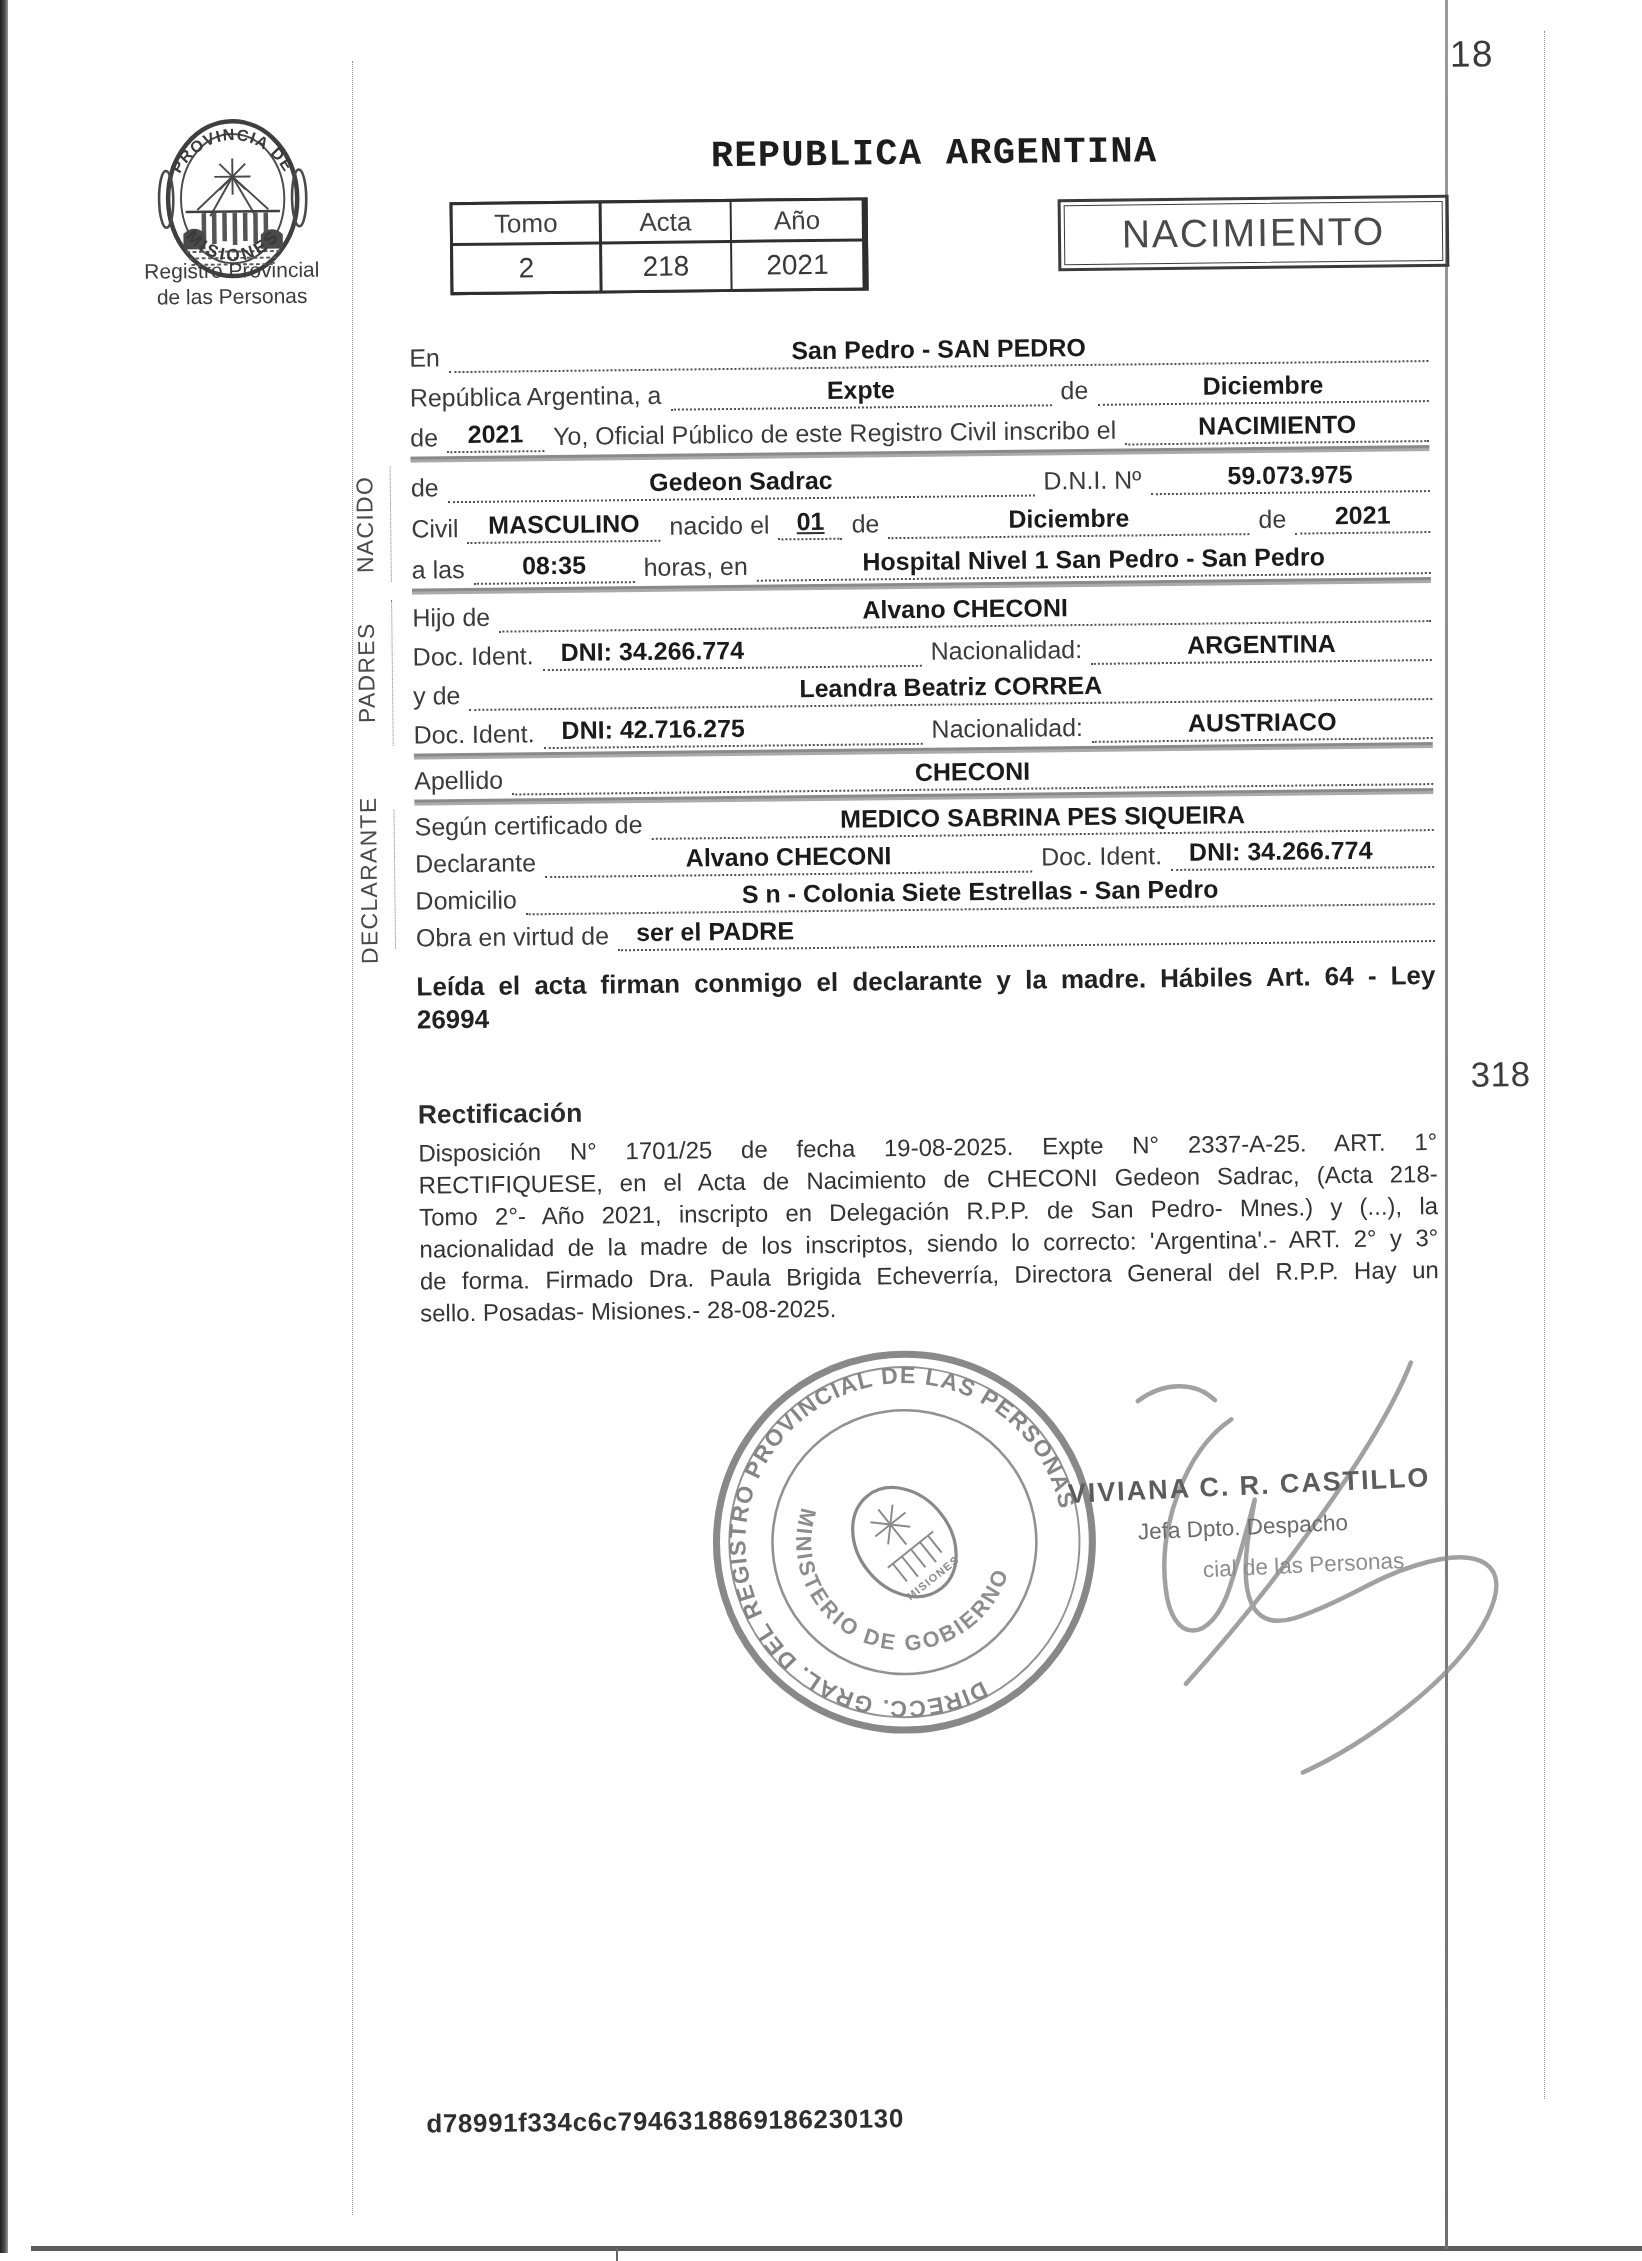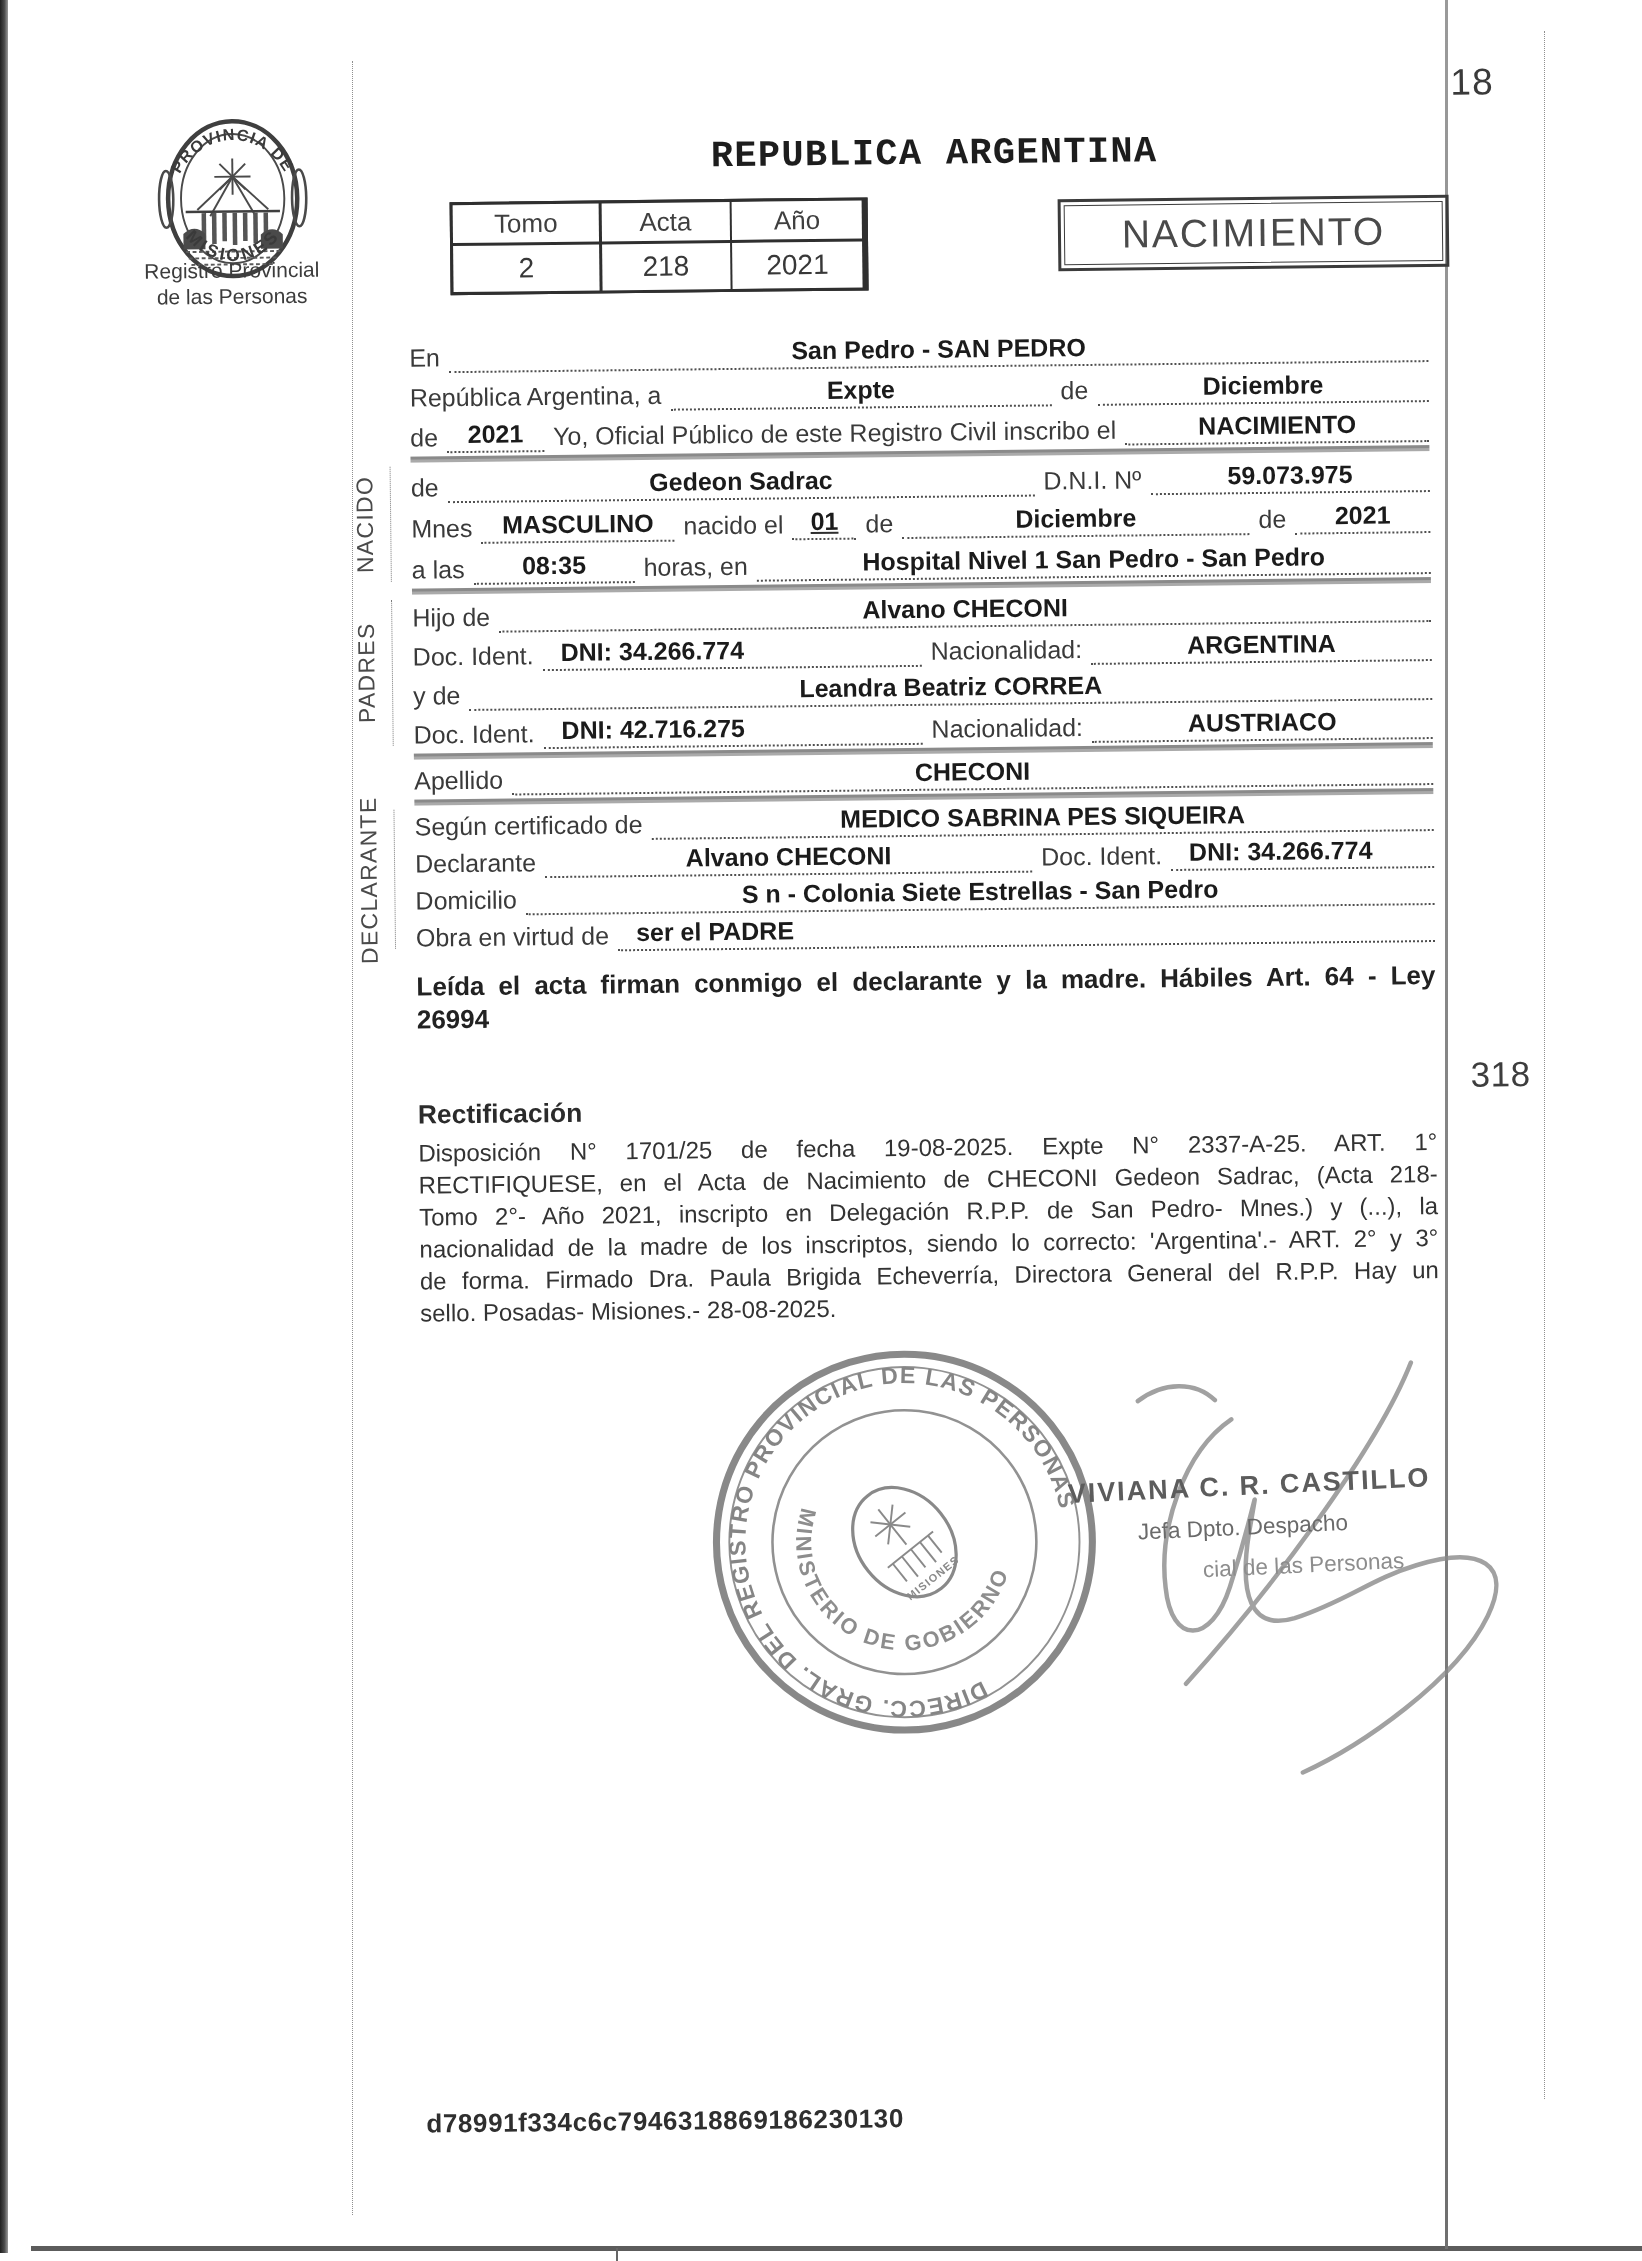--- a/index.html
+++ b/index.html
@@ -18,21 +18,21 @@
     background:linear-gradient(#9a9a9a,#6f6f6f);}
   .line-right-dashed{position:absolute;left:1544px;top:31px;height:2068px;width:0;
     border-left:1.9px dotted #8f8f8f;}
   .line-left-dashed{position:absolute;left:352px;top:61px;height:2154px;width:0;
     border-left:1.9px dotted #8f8f8f;}
   .tick-bottom{position:absolute;left:616px;top:2248px;width:1.9px;height:13.5px;background:#666;}
 
   
   #doc{position:absolute;inset:0;transform:rotate(-0.65deg);transform-origin:821px 1031px;}
 
-  .page-num{position:absolute;left:1461px;top:41px;font-size:37px;color:#3a3a3a;letter-spacing:1.3px;margin-top:28px;}
+  .page-num{position:absolute;left:1461px;top:41px;font-size:37px;color:#3a3a3a;letter-spacing:1.3px;}
   .page-num-2{position:absolute;left:1470px;top:1062px;font-size:35px;color:#3d3d3d;letter-spacing:0.6px;}
 
   .doc-title{position:absolute;left:693px;top:134px;width:502px;text-align:center;
     font-family:"Liberation Mono","DejaVu Sans Mono",monospace;font-weight:bold;
     font-size:37px;letter-spacing:1.3px;color:#1d1d1d;}
 
   
   .logo-wrap{position:absolute;left:155px;top:90px;width:173px;}
   .logo-org{position:absolute;left:147px;top:251px;width:187px;text-align:center;
     font-size:21px;color:#3c3c3c;line-height:26px;}
@@ -209,21 +209,21 @@
             <span class="lbl">de</span>
             <span class="fill" style="flex: 2.1 1 0px;">
               <b class="val">Gedeon Sadrac</b>
             </span>
             <span class="lbl">D.N.I. Nº</span>
             <span class="fill" style="flex: 1 1 0px;">
               <b class="val">59.073.975</b>
             </span>
           </div>
           <div class="frow">
-            <span class="lbl">Mnes</span>
+            <span class="lbl">Civil</span>
             <span class="fill" style="flex: 0 0 193px;">
               <b class="val">MASCULINO</b>
             </span>
             <span class="lbl">nacido el</span>
             <span class="fill" style="flex: 0 0 64px; text-decoration: underline;">
               <b class="val">01</b>
             </span>
             <span class="lbl">de</span>
             <span class="fill" style="flex: 1 1 0px;">
               <b class="val">Diciembre</b>

